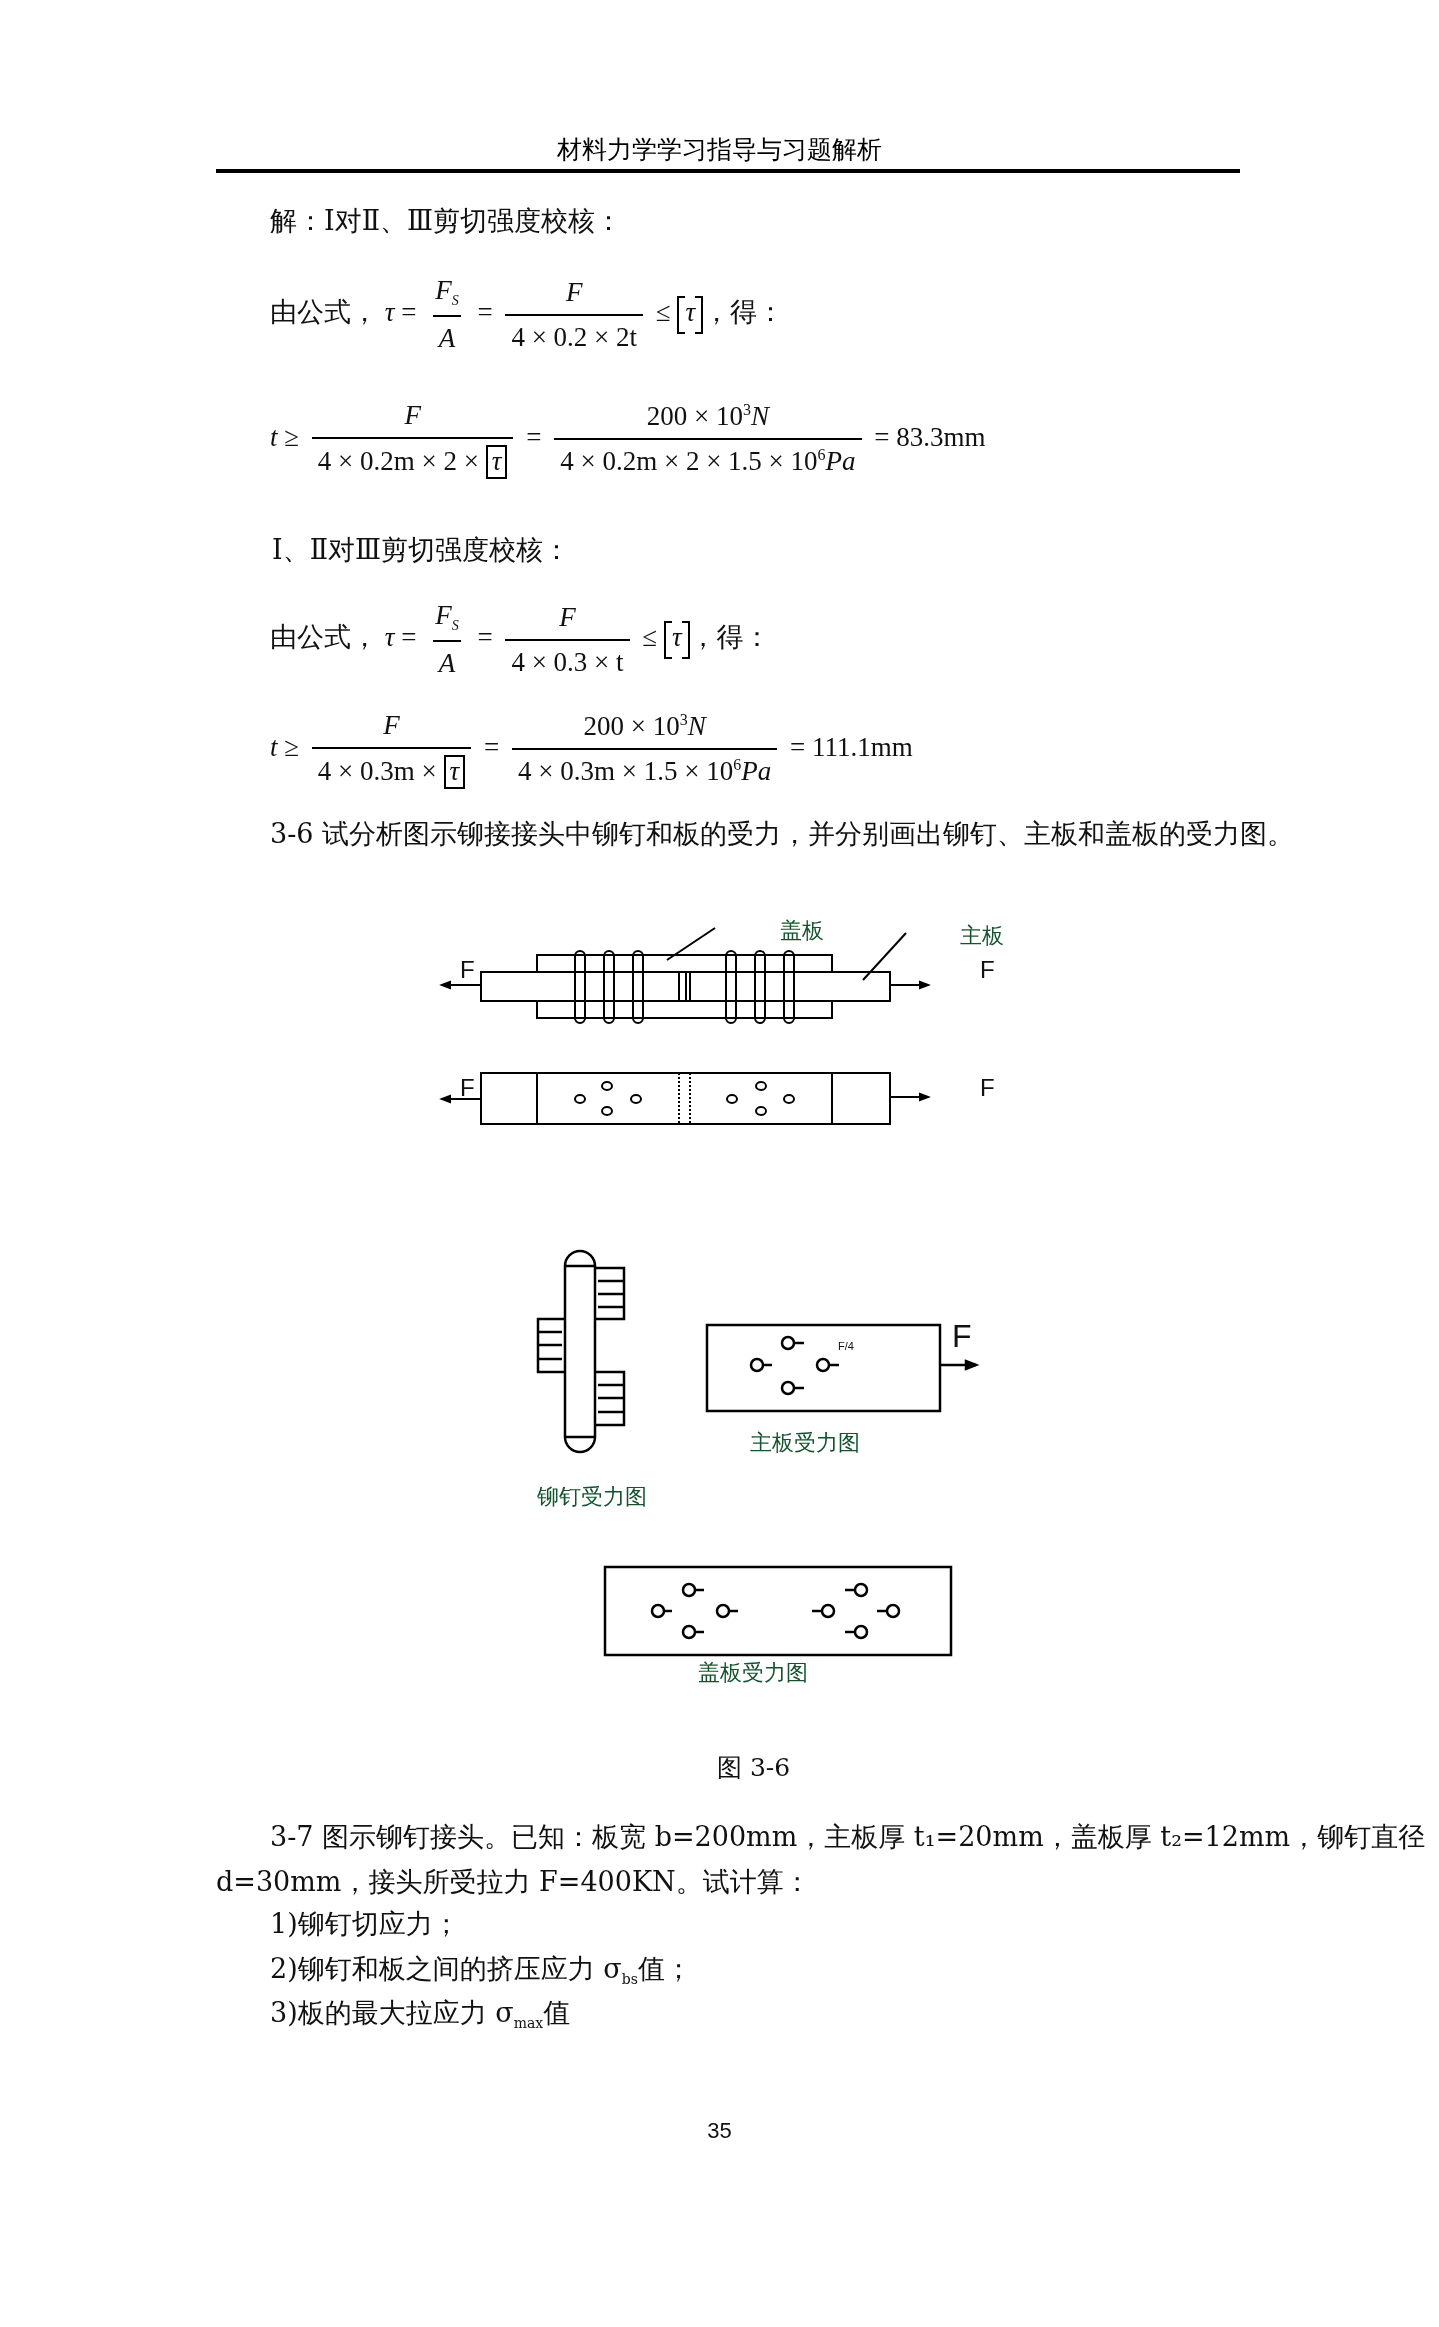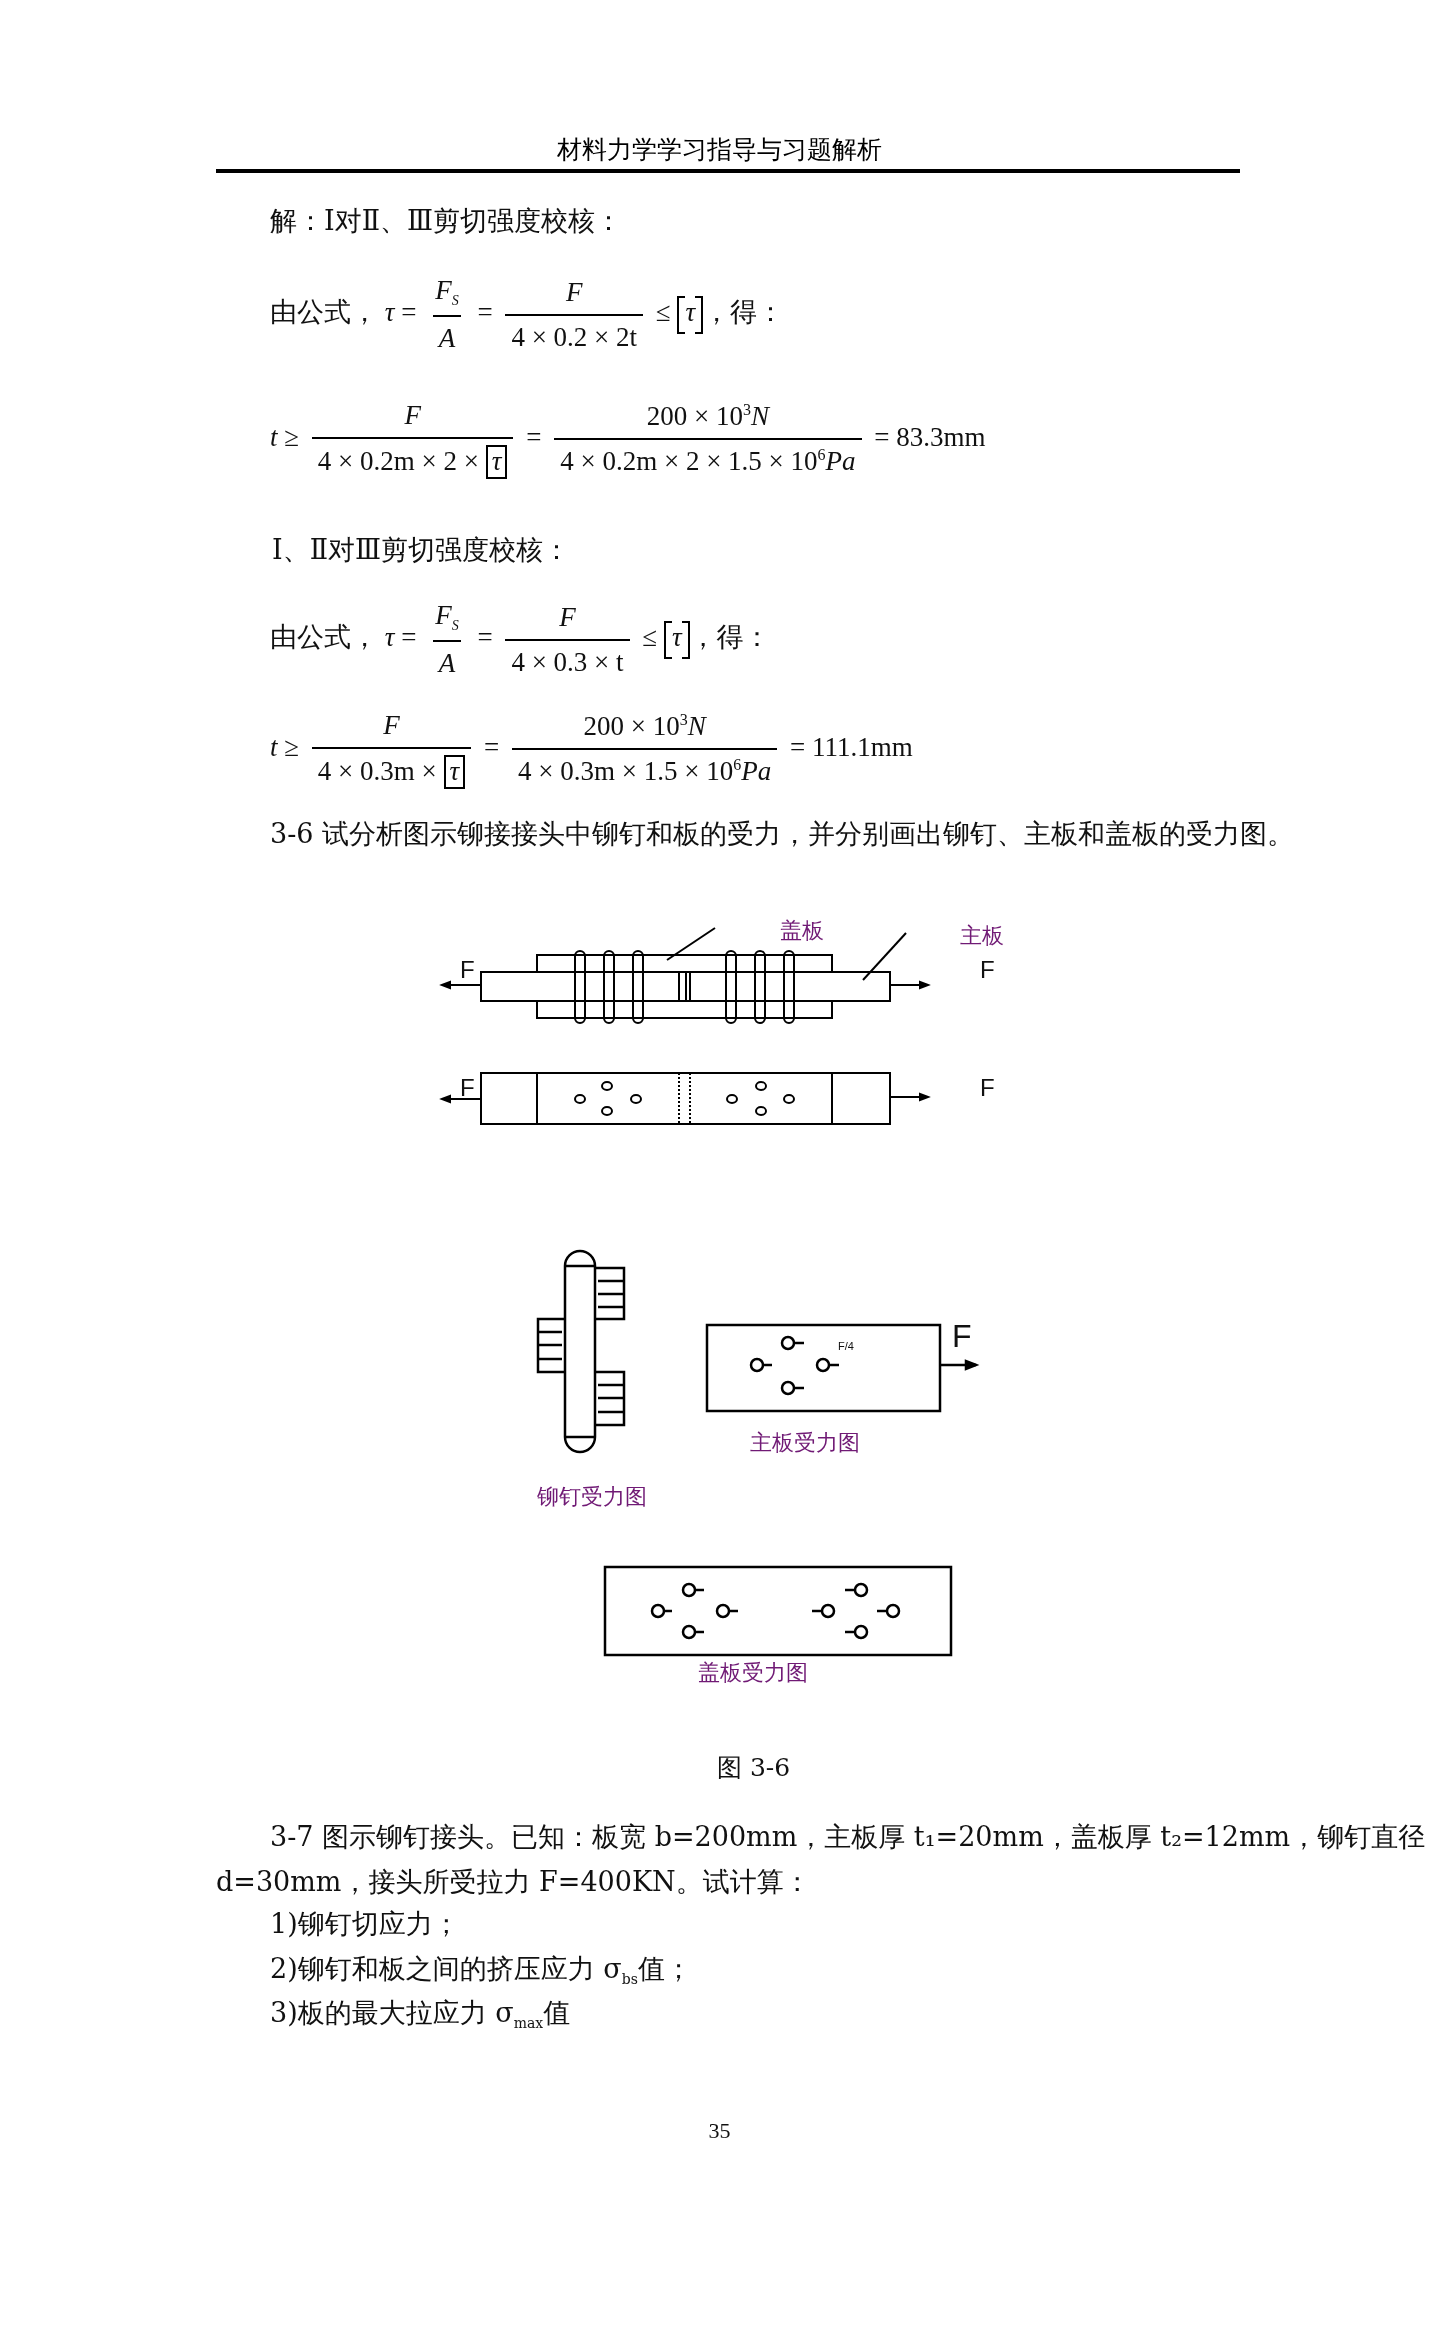--- a/index.html
+++ b/index.html
@@ -12,21 +12,21 @@
   .math { font-family:"Liberation Serif","DejaVu Serif",serif; font-size:27px; white-space:nowrap; }
   .frac { display:inline-flex; flex-direction:column; align-items:center; vertical-align:middle; margin:0 6px;justify-content:center; }
   .frac .num { padding:0 6px 6px 6px; }
   .frac .den { border-top:2px solid #000; padding:6px 6px 0 6px; }
   .it { font-style:italic; }
   .brk { display:inline-block; border:2px solid #000; border-top-width:2px; padding:0 4px; font-style:italic; line-height:1.1; }
   .brk-open { display:inline-block; border-left:2px solid #000; border-top:2px solid #000; border-bottom:2px solid #000; width:6px; height:34px; vertical-align:middle; }
   .brk-close { display:inline-block; border-right:2px solid #000; border-top:2px solid #000; border-bottom:2px solid #000; width:6px; height:34px; vertical-align:middle; }
   sup { font-size:16px; }
   sub { font-size:14px; }
-  .caption { font-size:22px; color:#701a75; }
+  .caption { font-size:22px; color:#14532d; }
   .fig-label { font-family:"Liberation Sans","DejaVu Sans",sans-serif; font-size:24px; }
   svg { position:absolute; overflow:visible; }
 </style>
 </head>
 <body>
 
 <div class="abs hdr-title">材料力学学习指导与习题解析</div>
 <div class="abs hdr-rule"></div>
 
 <div class="abs txt" style="left:270px; top:207px;">解：Ⅰ对Ⅱ、Ⅲ剪切强度校核：</div>
@@ -224,13 +224,13 @@
 <div class="abs txt" style="left:270px; top:1910px;text-align:center;">
   <span>1)铆钉切应力；</span>
 </div>
 <div class="abs txt" style="left:270px; top:1955px;">
   <span>2)铆钉和板之间的挤压应力 </span><span>σ</span><sub>bs</sub><span>值；</span>
 </div>
 <div class="abs txt" style="left:270px; top:1999px;">
   <span>3)板的最大拉应力 </span><span>σ</span><sub>max</sub><span>值</span>
 </div>
 
-<div class="abs" style="left:0; width:1439px; top:2118px; text-align:center; font-size:22px; font-family:Liberation Serif, serif;">35</div>
+<div class="abs" style="left:0; width:1439px; top:2118px; text-align:center; font-size:22px; font-family:Liberation Sans, sans-serif;">35</div>
 
 </body></html>

